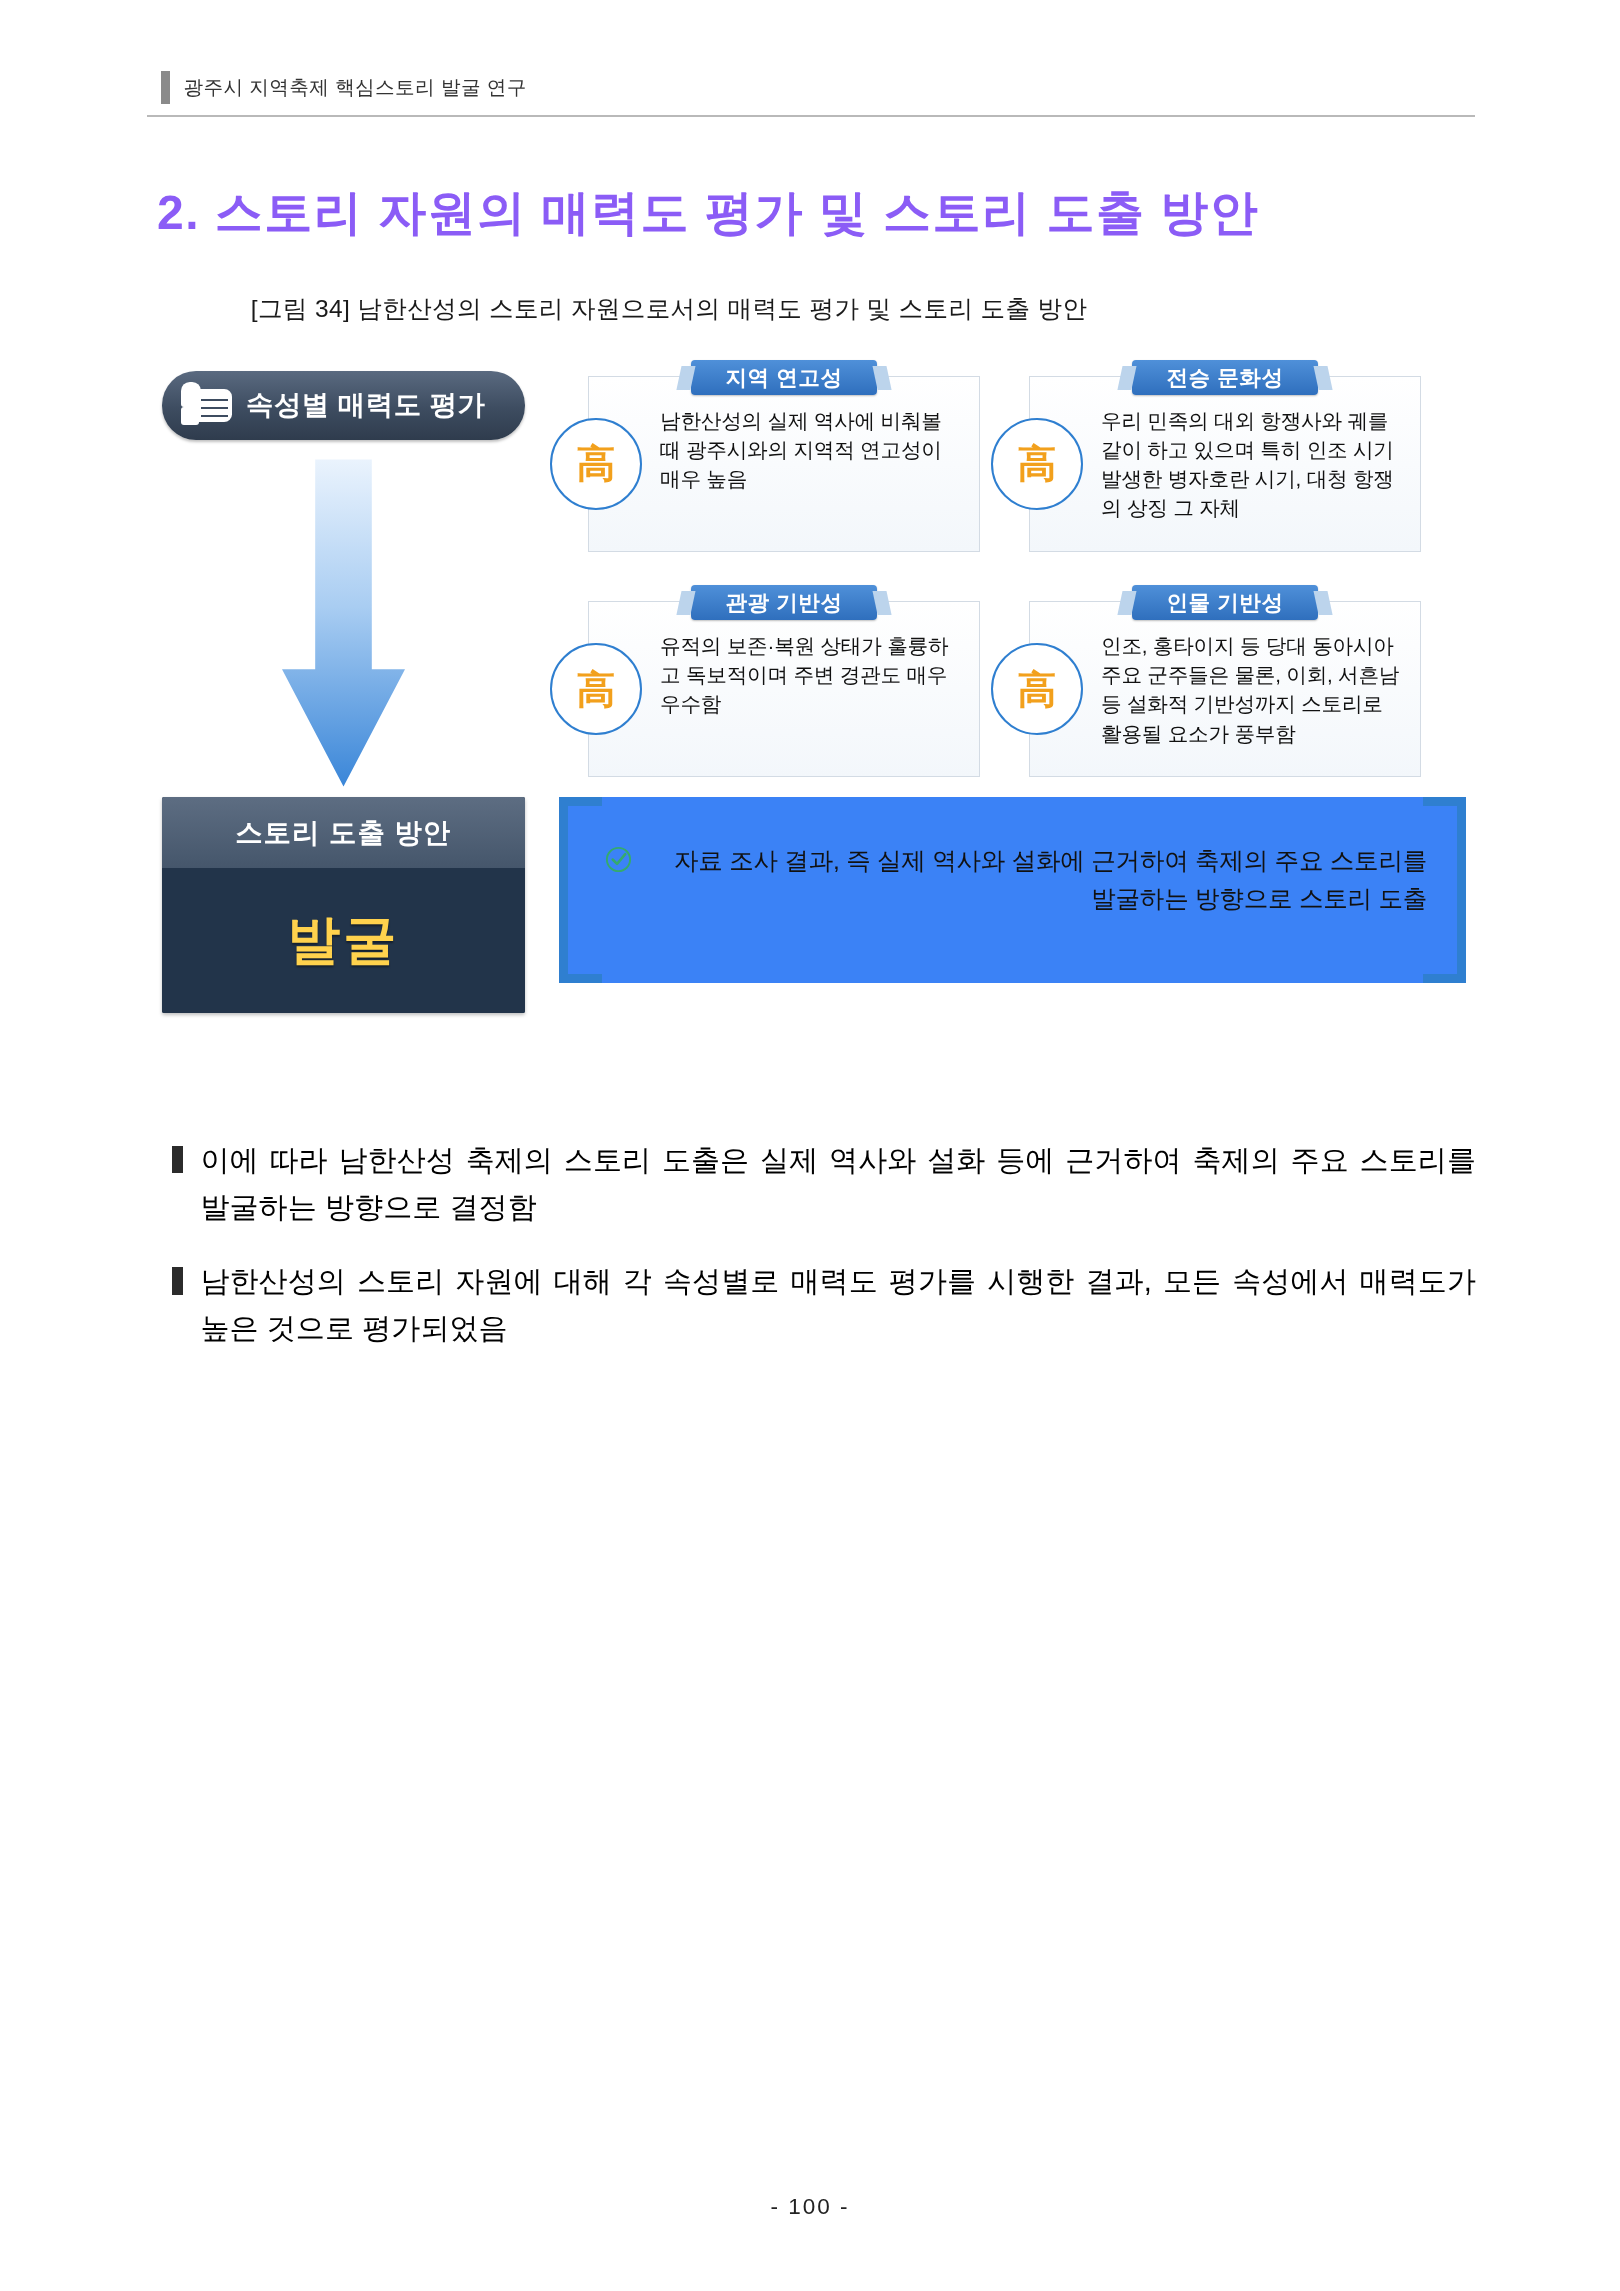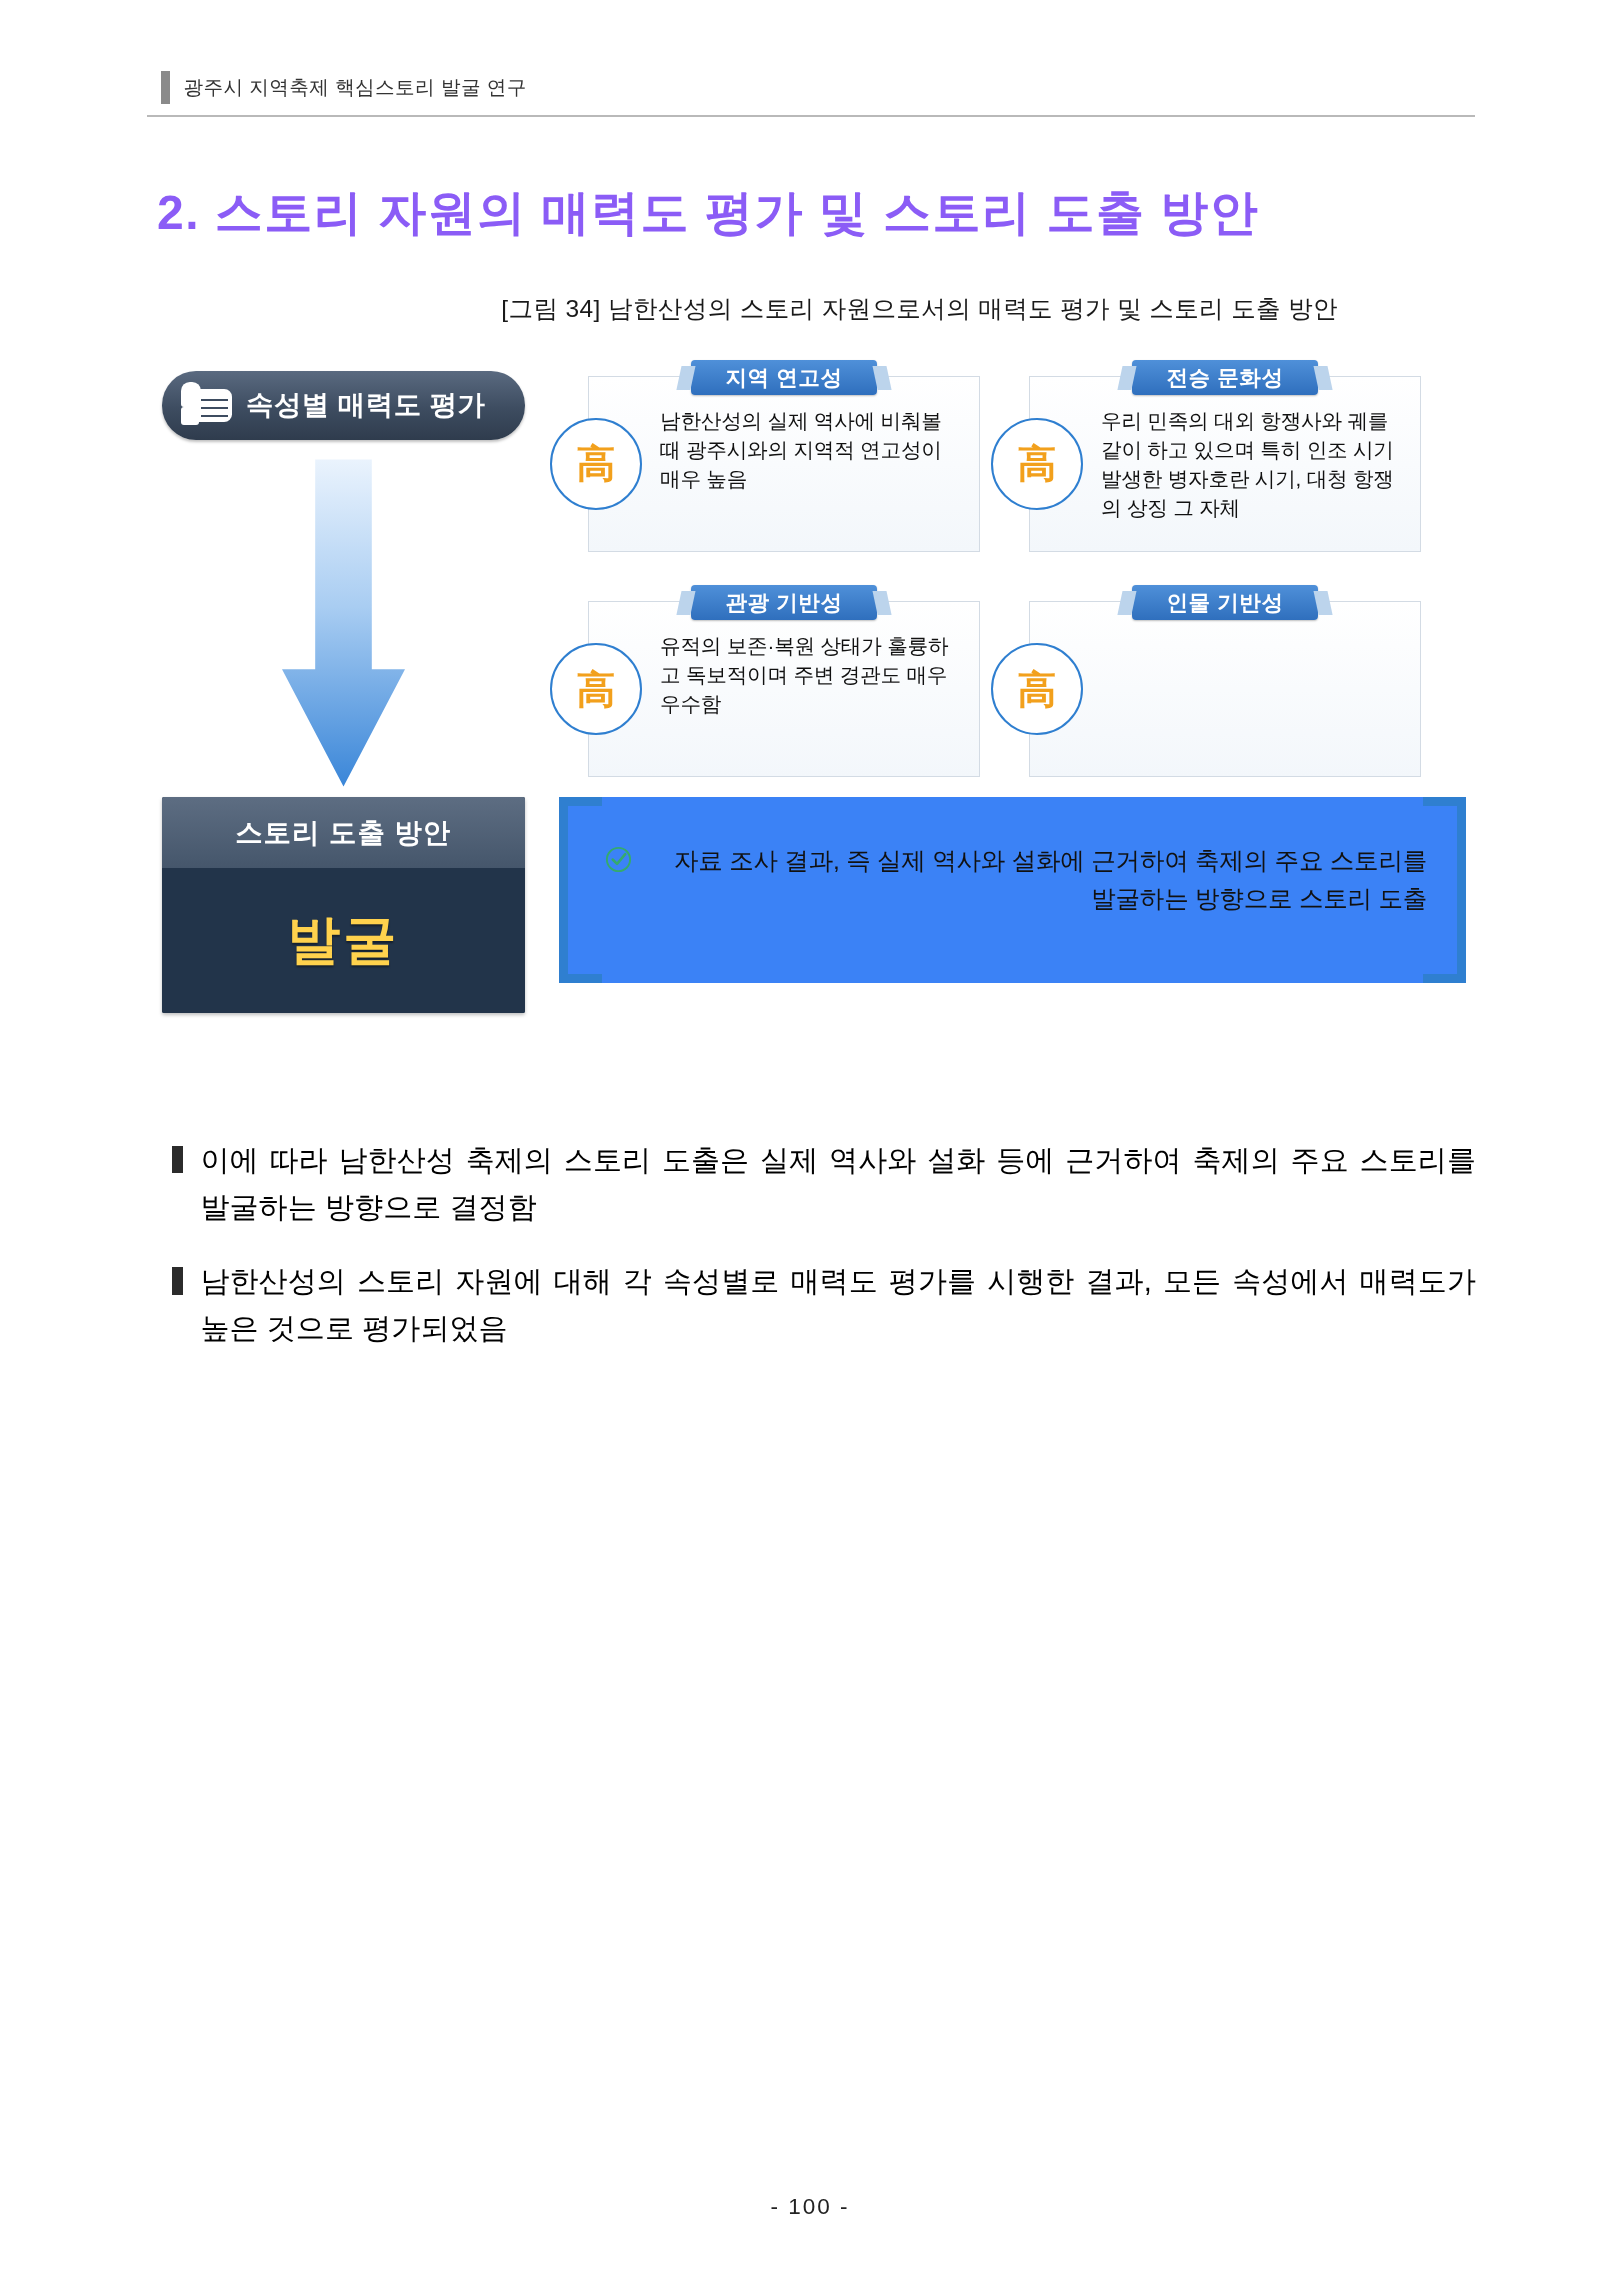--- a/index.html
+++ b/index.html
@@ -59,21 +59,21 @@
     color: #8b5cf6;
     white-space: nowrap;
   }
 
   
   .fig-caption {
     position: absolute;
     top: 292px;
     left: 0;
     width: 1338px;
-    text-align: right;
+    text-align: center;
     font-size: 24.5px;
     color: #1a1a1a;
     letter-spacing: 0.4px;
   }
 
   
   .figure {
     position: absolute;
     left: 147px;
     top: 351px;
@@ -433,20 +433,21 @@
       <span>高</span>
     </div>
     <div class="card-text">유적의 보존·복원 상태가 훌륭하고 독보적이며 주변 경관도 매우 우수함</div>
   </div>
 
   <div class="card card-4">
     <div class="card-tab">인물 기반성</div>
     <div class="card-circle">
       <span>高</span>
     </div>
+    <div class="card-text">인조, 홍타이지 등 당대 동아시아 주요 군주들은 물론, 이회, 서흔남 등 설화적 기반성까지 스토리로 활용될 요소가 풍부함</div>
   </div>
 
   <div class="callout">
     <div class="callout-left"></div>
     <div class="callout-right"></div>
     <div class="callout-cap cap-tl"></div>
     <div class="callout-cap cap-bl"></div>
     <div class="callout-cap cap-tr"></div>
     <div class="callout-cap cap-br"></div>
     <div class="callout-body">

